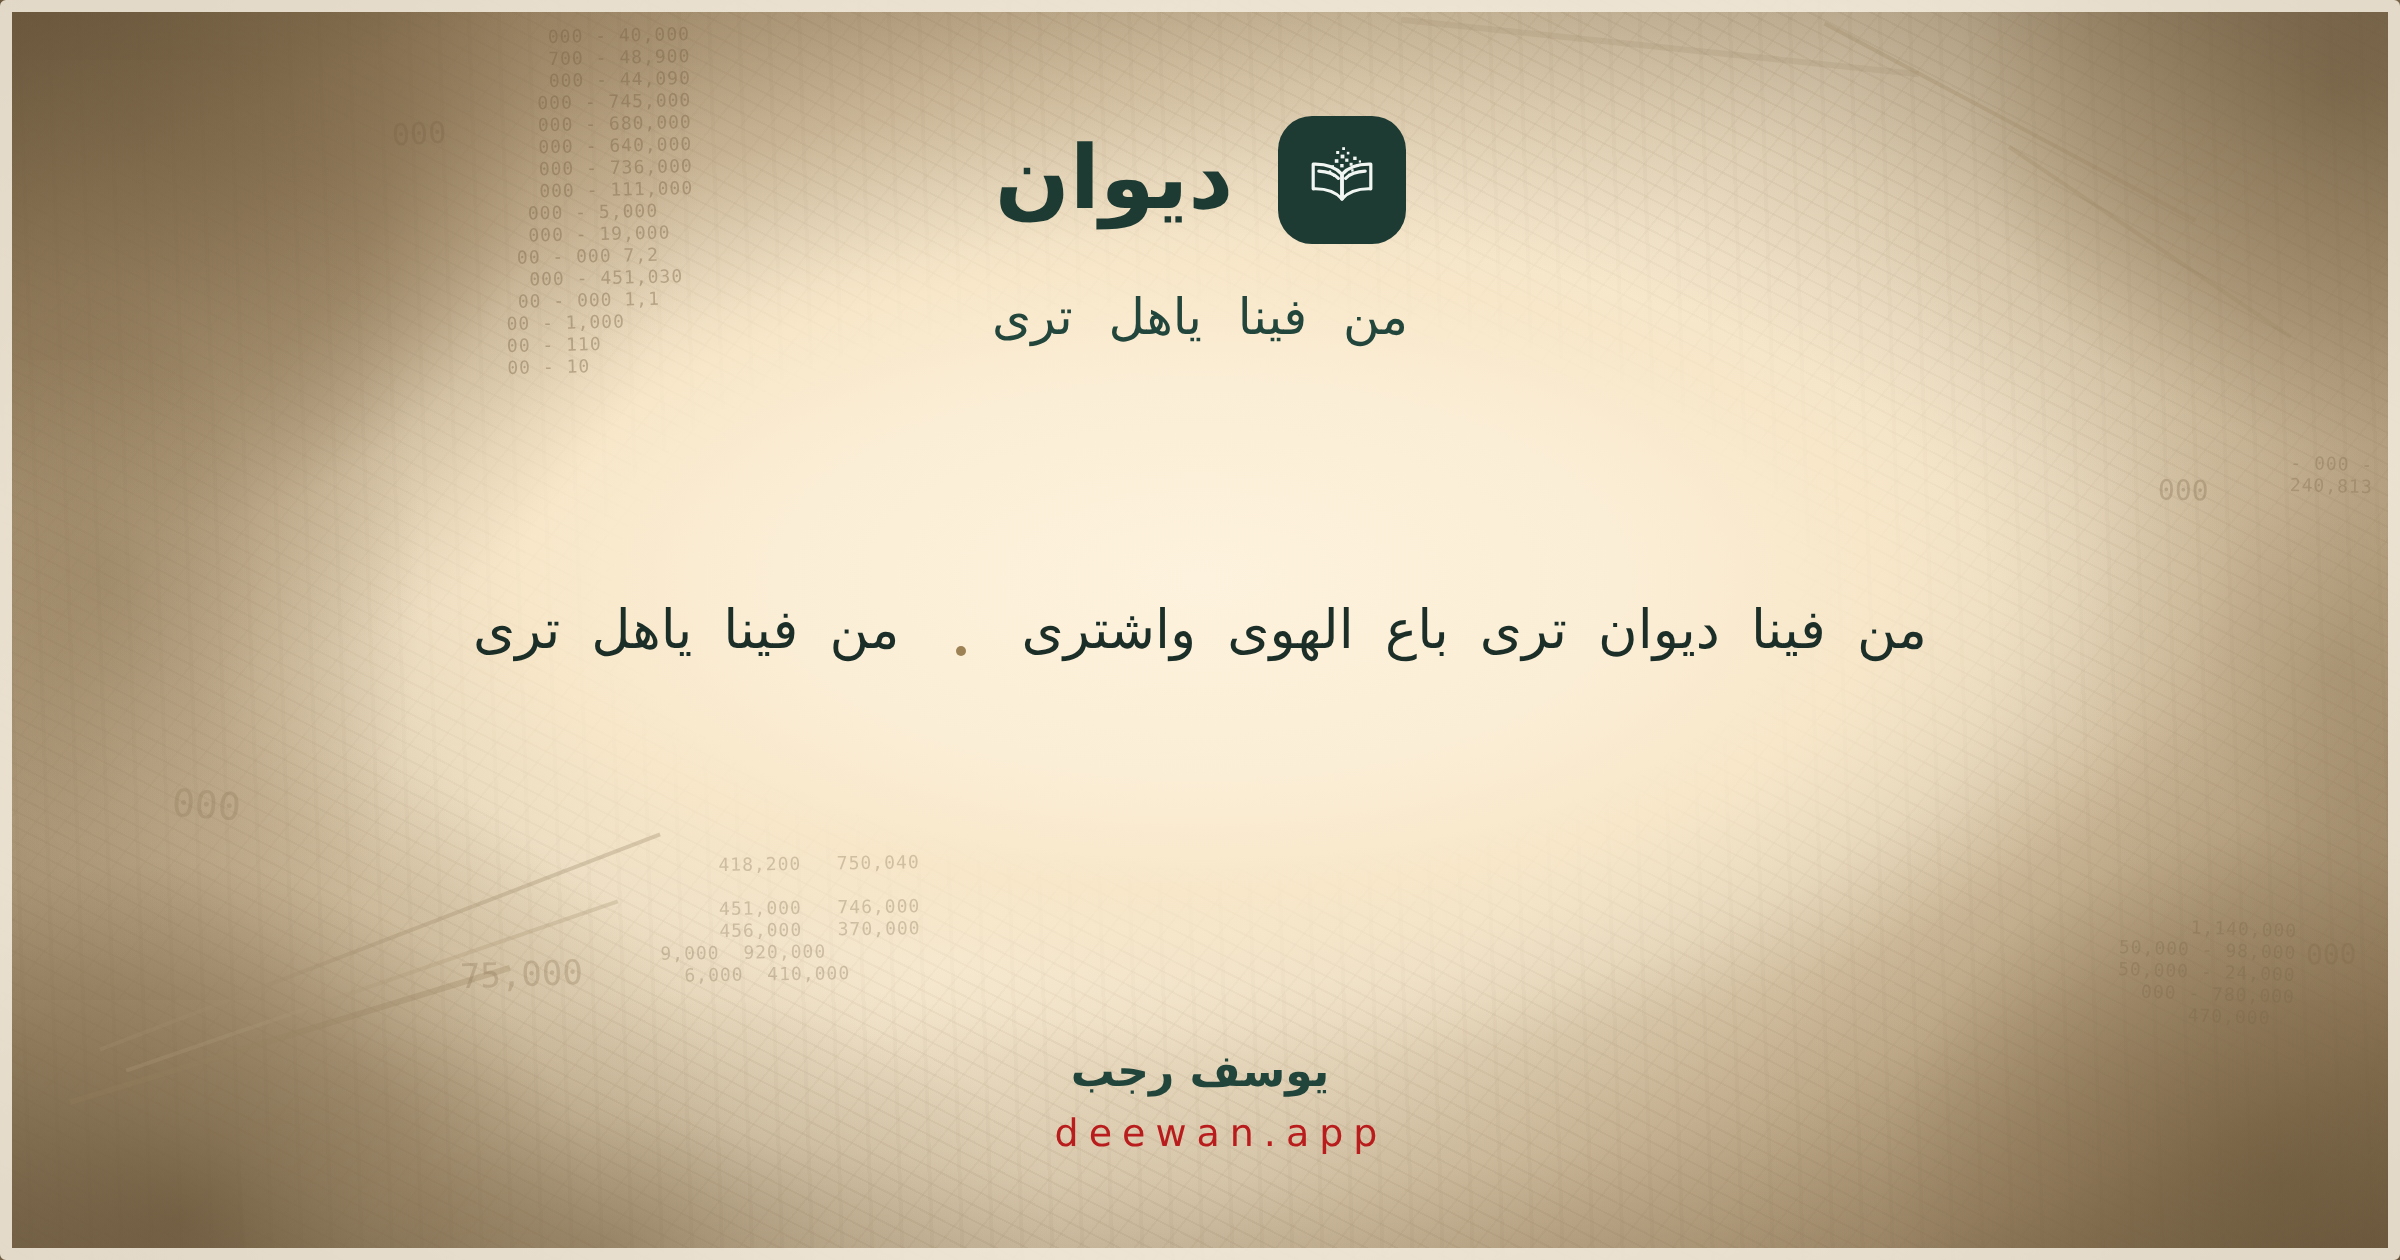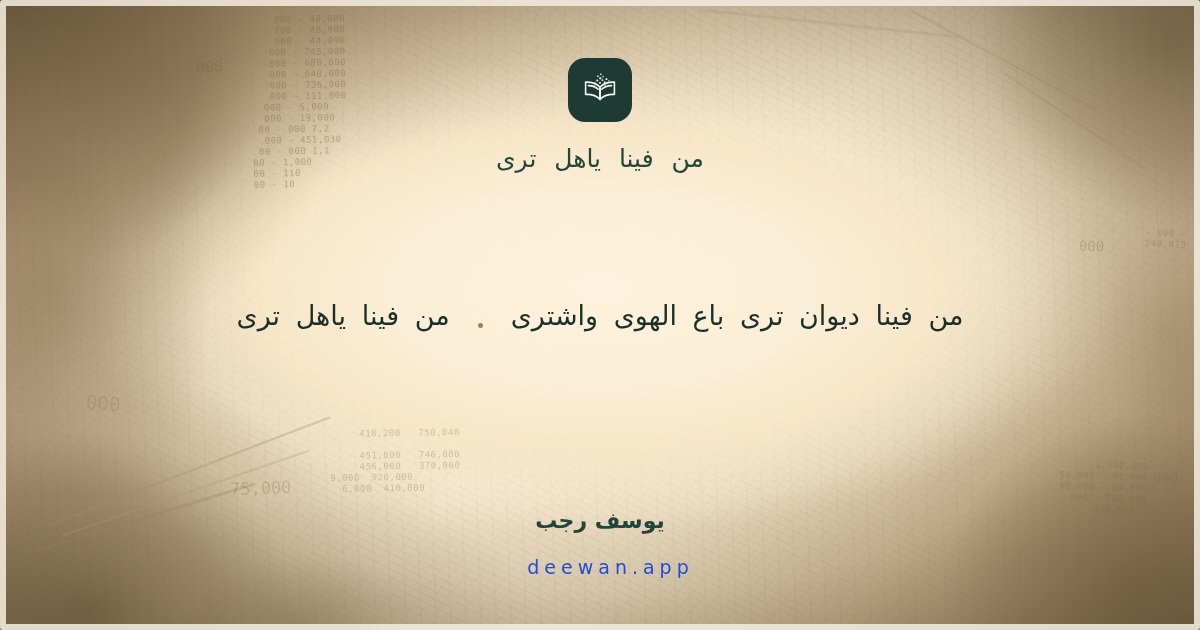--- a/index.html
+++ b/index.html
@@ -258,34 +258,34 @@
   }
 
   .footer {
     position: absolute;
     bottom: 52px;
     left: 0;
     right: 0;
     display: flex;
     flex-direction: column;
     align-items: center;
-    gap: 23px;
+    gap: 7px;
   }
 
   .author {
     font-size: 22px;
     font-weight: 700;
     color: #22453b;
     white-space: nowrap;
   }
 
   .site {
     font-size: 19px;
     font-weight: 400;
-    color: #1d4ed8;
+    color: #b91c1c;
     letter-spacing: 5px;
     direction: ltr;
     white-space: nowrap;
     margin-left: 21px;
   }
 </style>
 </head>
 <body>
 
 <div class="card">
@@ -369,20 +369,21 @@
             <rect x="27.9" y="13.2" width="1.3" height="1.3"></rect>
             <rect x="25.6" y="15.6" width="1.2" height="1.2"></rect>
             <rect x="21.1" y="4.6" width="1.4" height="1.4"></rect>
             <rect x="14.4" y="16.2" width="1.2" height="1.2"></rect>
             <rect x="29.4" y="11.2" width="1.1" height="1.1"></rect>
             <rect x="16.6" y="18.5" width="1.0" height="1.0"></rect>
             <rect x="24.0" y="17.9" width="1.1" height="1.1"></rect>
           </g>
         </svg>
       </div>
+      <div class="brand-title">ديوان</div>
     </div>
 
     <div class="poem-title">من فينا ياهل ترى</div>
 
     <div class="verse-wrap">
       <div class="hemistich hemistich-b">من فينا ديوان ترى باع الهوى واشترى</div>
       <div class="verse-dot"></div>
       <div class="hemistich hemistich-a">من فينا ياهل ترى</div>
     </div>
 

